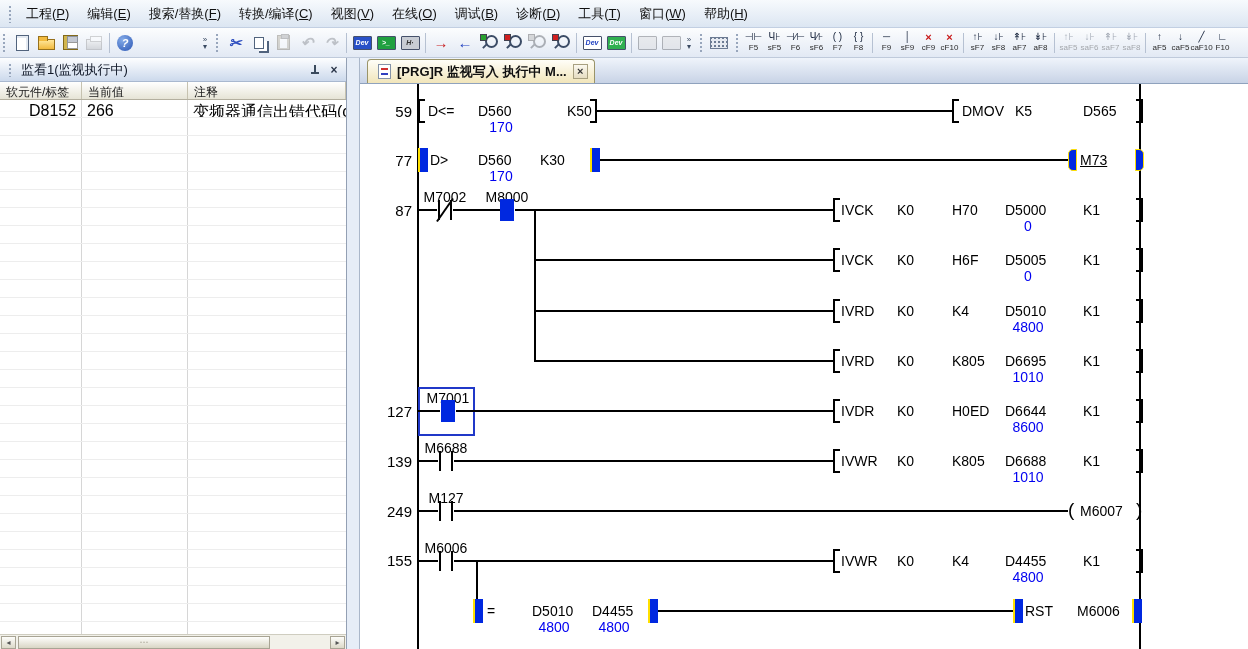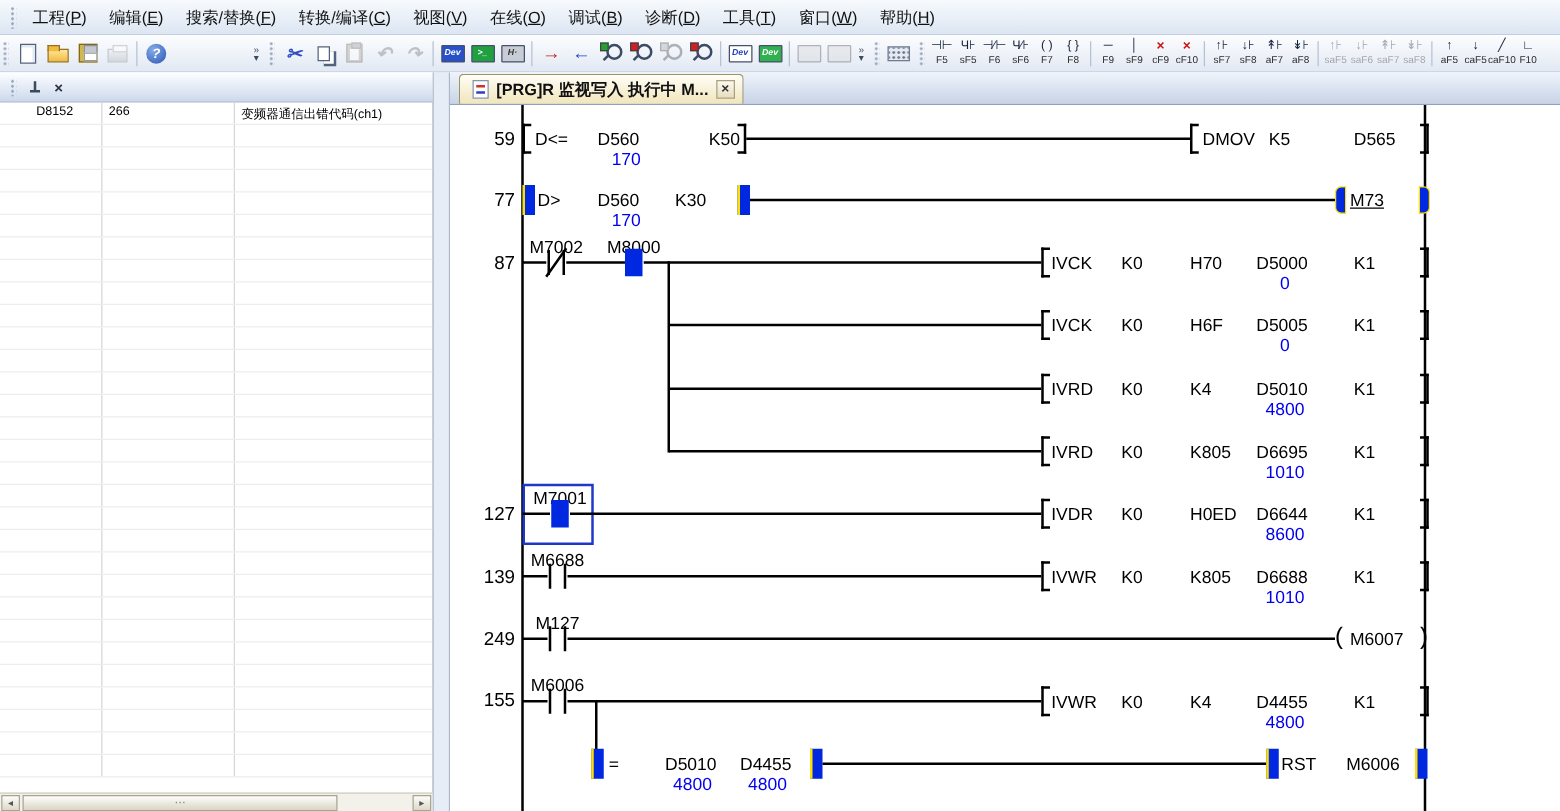--- a/index.html
+++ b/index.html
@@ -58,21 +58,21 @@
   display:flex;align-items:center;padding:0 4px;font-size:13px;color:#101828}
 .wp-title .t{flex:1;margin-left:4px}
 .wp-btn{width:16px;height:15px;display:flex;align-items:center;justify-content:center;font-size:12px;
   color:#2a3548;margin-left:3px;font-weight:bold}
 .pinshape{position:relative;width:12px;height:12px;display:inline-block}
 .pinshape::before{content:"";position:absolute;left:5px;top:1px;width:2px;height:7px;background:#3a4ald;background:#3a4a5d}
 .pinshape::after{content:"";position:absolute;left:2px;top:8px;width:8px;height:2px;background:#3a4a5d}
 .wp-header{display:flex;height:18px;background:linear-gradient(#ffffff,#e6e4d6);border-bottom:1px solid #b3af9f;
   font-size:12px;color:#1a1a1a}
 .wp-header .hc{border-right:1px solid #c6c2b0;padding:2px 0 0 6px;overflow:hidden;white-space:nowrap}
-.wp-rows{flex:1;overflow:hidden;font-size:10px}
+.wp-rows{flex:1;overflow:hidden;font-size:16px}
 .wrow{display:flex;height:18px;border-bottom:1px solid #ededed}
 .wrow .c{overflow:hidden;white-space:nowrap;padding-top:2px}
 .wrow .c0{width:82px;border-right:1px solid #d6d6d6;padding-left:29px}
 .wrow .c1{width:106px;border-right:1px solid #d6d6d6;padding-left:5px}
 .wrow .c2{flex:1;padding-left:5px}
 .wp-scroll{height:15px;background:#f2f1ea;border-top:1px solid #cfcdc0;display:flex;align-items:center;padding:0 1px}
 .sb-btn{width:15px;height:13px;background:linear-gradient(#fdfdfa,#dcd9c9);border:1px solid #a8a494;
   font-size:8px;line-height:11px;text-align:center;color:#555}
 .sb-track{flex:1;position:relative;height:13px}
 .sb-thumb{position:absolute;left:2px;top:0;width:252px;height:13px;background:linear-gradient(#fefefc,#d9d6c5);
@@ -327,25 +327,31 @@
           <span class="lab">F10</span>
         </div>
       </div>
   </div>
 
   <div class="content">
 
     <div class="watch-panel">
       <div class="wp-title">
         <div class="grip" style="height:14px"></div>
+        <span class="t">监看1(监视执行中)</span>
         <span class="wp-btn">
             <i class="pinshape"></i>
           </span>
         <span class="wp-btn">×</span>
       </div>
+      <div class="wp-header" id="watch-header">
+          <div class="hc" style="width: 82px;">软元件/标签</div>
+          <div class="hc" style="width: 106px;">当前值</div>
+          <div class="hc" style="flex: 1 1 0%;">注释</div>
+        </div>
       <div class="wp-rows" id="watch-rows">
           <div class="wrow">
             <div class="c c0">D8152</div>
             <div class="c c1">266</div>
             <div class="c c2">变频器通信出错代码(ch1)</div>
           </div>
           <div class="wrow">
             <div class="c c0"></div>
             <div class="c c1"></div>
             <div class="c c2"></div>

